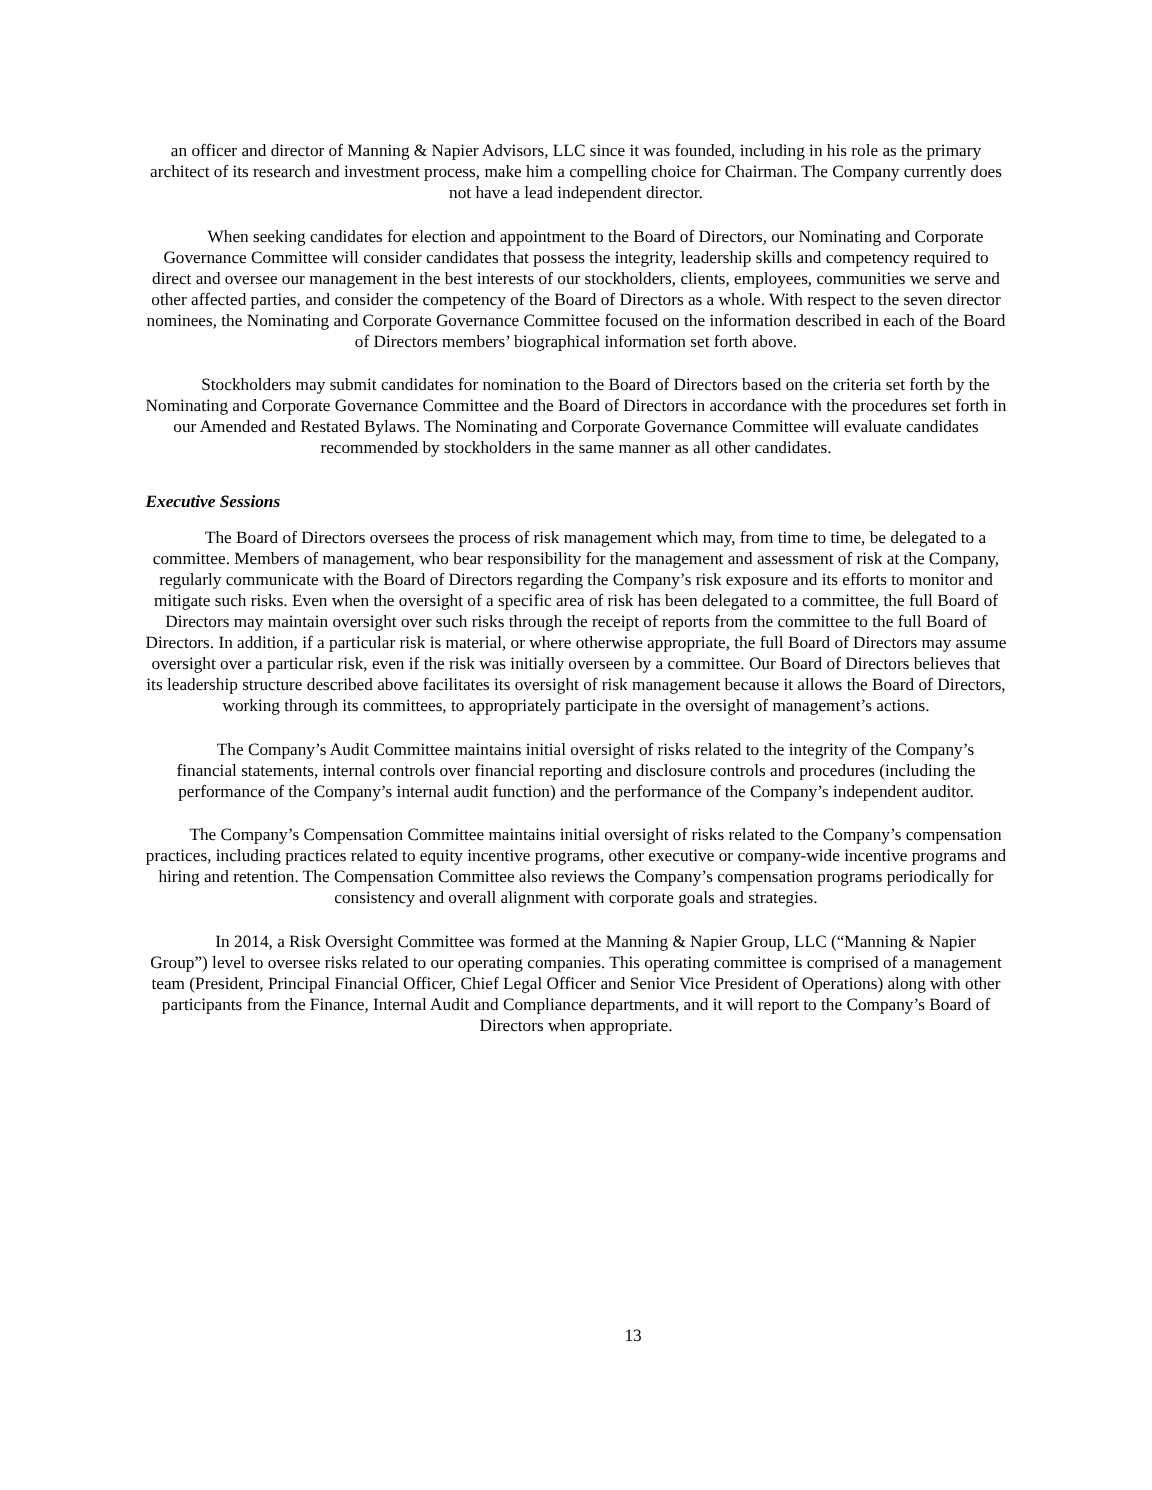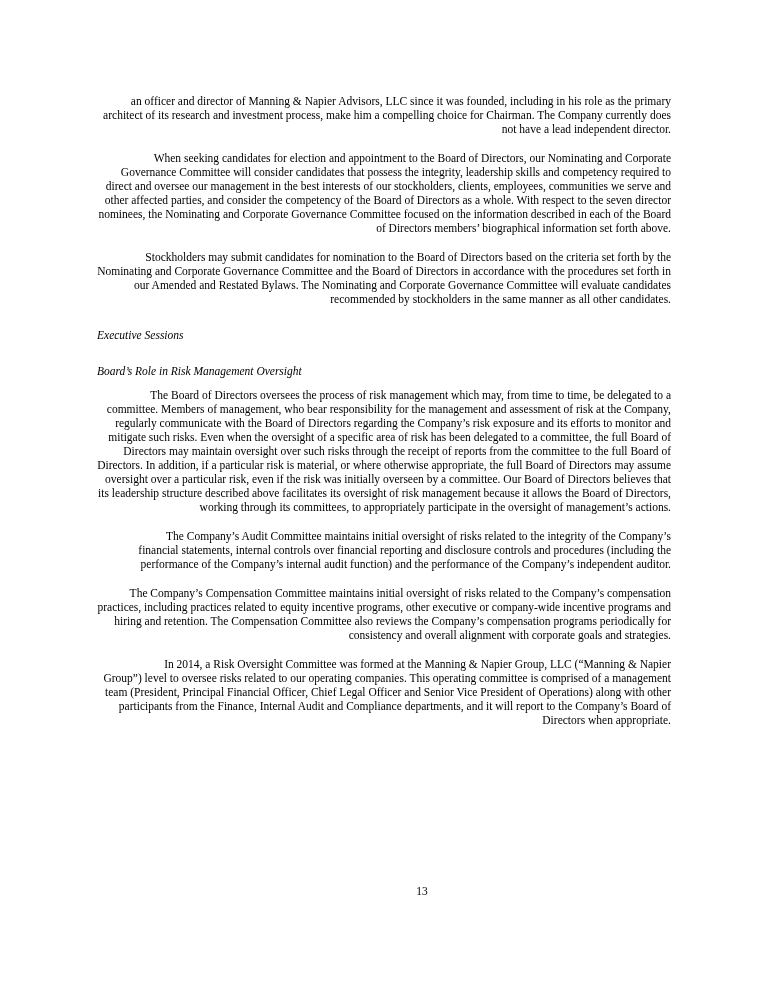--- a/index.html
+++ b/index.html
@@ -19,30 +19,30 @@
     height: 993px;
     box-sizing: border-box;
     padding: 94px 97px 0 97px;
     background: #ffffff;
     overflow: hidden;
   }
   .para {
     font-size: 11.5px;
     line-height: 14px;
     margin: 0 0 15px 0;
-    text-align: right;
+    text-align: center;
     letter-spacing: 0;
   }
   .para.indent {
     text-indent: 26px;
   }
   .heading {
     font-size: 11.5px;
     line-height: 14px;
-    font-weight: normal;
+    font-weight: bold;
     font-style: italic;
     margin: 22px 0 10px 0;
   }
   .page-number {
     position: absolute;
     top: 884px;
     left: 0;
     width: 768px;
     text-align: center;
     font-size: 11.5px;
@@ -57,21 +57,20 @@
 
   <p class="para">an officer and director of Manning &amp; Napier Advisors, LLC since it was founded, including in his role as the primary architect of its research and investment process, make him a compelling choice for Chairman. The Company currently does not have a lead independent director.</p>
 
   <p class="para indent">When seeking candidates for election and appointment to the Board of Directors, our Nominating and Corporate Governance Committee will consider candidates that possess the integrity, leadership skills and competency required to direct and oversee our management in the best interests of our stockholders, clients, employees, communities we serve and other affected parties, and consider the competency of the Board of Directors as a whole. With respect to the seven director nominees, the Nominating and Corporate Governance Committee focused on the information described in each of the Board of Directors members’ biographical information set forth above.</p>
 
   <p class="para indent">Stockholders may submit candidates for nomination to the Board of Directors based on the criteria set forth by the Nominating and Corporate Governance Committee and the Board of Directors in accordance with the procedures set forth in our Amended and Restated Bylaws. The Nominating and Corporate Governance Committee will evaluate candidates recommended by stockholders in the same manner as all other candidates.</p>
 
   <h3 class="heading">Executive Sessions</h3>
 
 
-  <h3 class="heading">Board’s Role in Risk Management Oversight</h3>
 
   <p class="para indent">The Board of Directors oversees the process of risk management which may, from time to time, be delegated to a committee. Members of management, who bear responsibility for the management and assessment of risk at the Company, regularly communicate with the Board of Directors regarding the Company’s risk exposure and its efforts to monitor and mitigate such risks. Even when the oversight of a specific area of risk has been delegated to a committee, the full Board of Directors may maintain oversight over such risks through the receipt of reports from the committee to the full Board of Directors. In addition, if a particular risk is material, or where otherwise appropriate, the full Board of Directors may assume oversight over a particular risk, even if the risk was initially overseen by a committee. Our Board of Directors believes that its leadership structure described above facilitates its oversight of risk management because it allows the Board of Directors, working through its committees, to appropriately participate in the oversight of management’s actions.</p>
 
   <p class="para indent">The Company’s Audit Committee maintains initial oversight of risks related to the integrity of the Company’s financial statements, internal controls over financial reporting and disclosure controls and procedures (including the performance of the Company’s internal audit function) and the performance of the Company’s independent auditor.</p>
 
   <p class="para indent">The Company’s Compensation Committee maintains initial oversight of risks related to the Company’s compensation practices, including practices related to equity incentive programs, other executive or company-wide incentive programs and hiring and retention. The Compensation Committee also reviews the Company’s compensation programs periodically for consistency and overall alignment with corporate goals and strategies.</p>
 
   <p class="para indent">In 2014, a Risk Oversight Committee was formed at the Manning &amp; Napier Group, LLC (“Manning &amp; Napier Group”) level to oversee risks related to our operating companies. This operating committee is comprised of a management team (President, Principal Financial Officer, Chief Legal Officer and Senior Vice President of Operations) along with other participants from the Finance, Internal Audit and Compliance departments, and it will report to the Company’s Board of Directors when appropriate.</p>
 
   <div class="page-number">13</div>

